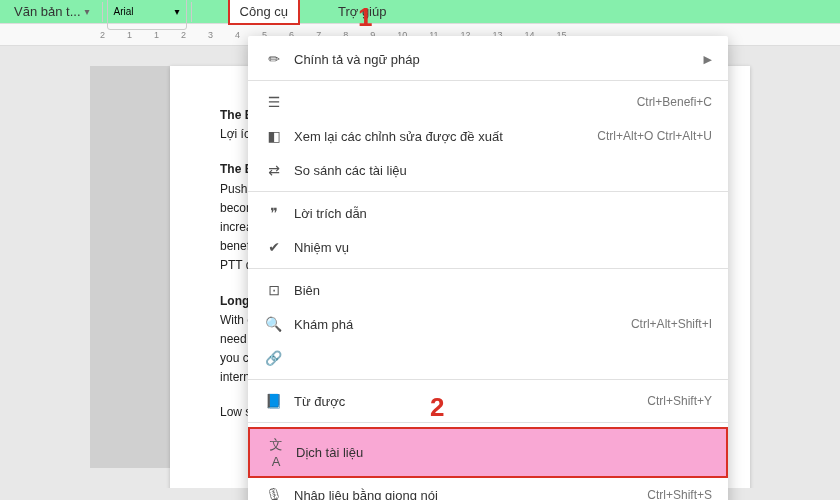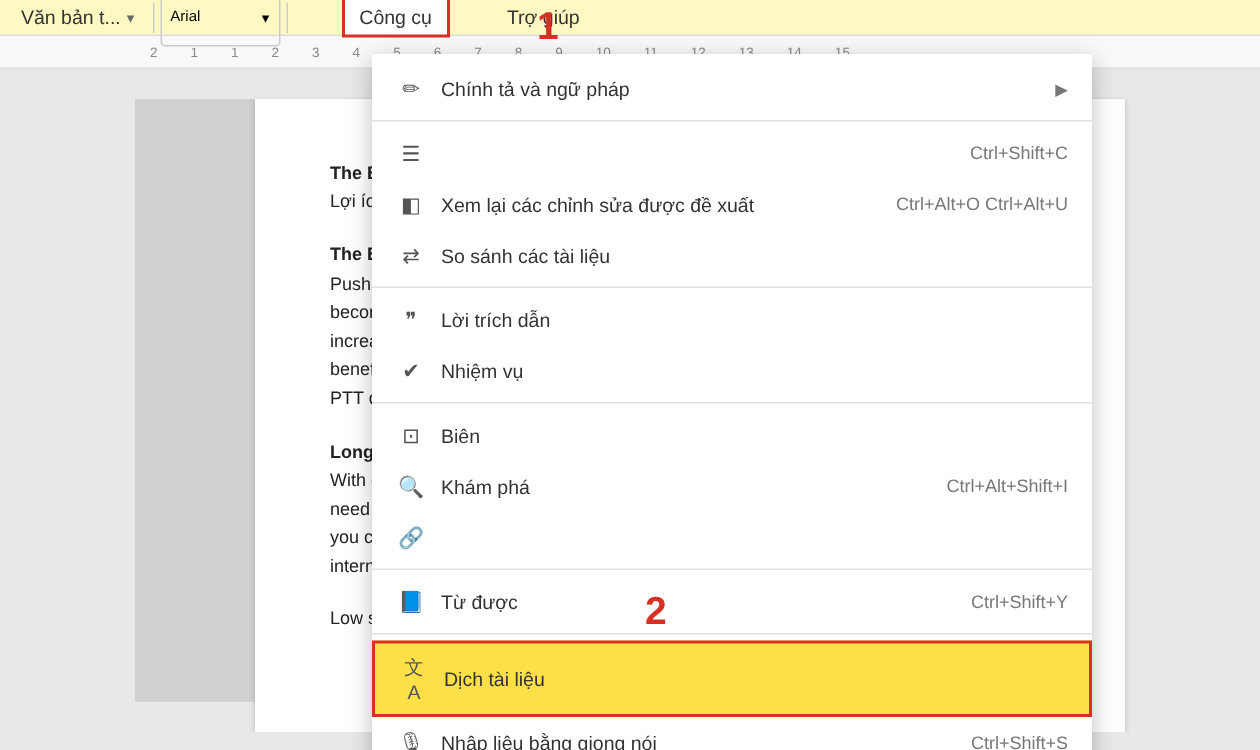--- a/index.html
+++ b/index.html
@@ -17,21 +17,21 @@
       width: 100%;
       height: 100%;
       background: #e8e8e8;
       position: relative;
     }
 
     
     .menubar {
       width: 100%;
       height: 24px;
-      background: #fef9c3;
+      background: #86efac;
       display: flex;
       align-items: center;
       border-bottom: 1px solid #ddd;
       padding: 0 6px;
       position: relative;
       z-index: 10;
     }
 
     .toolbar-dropdown {
       display: flex;
@@ -144,21 +144,21 @@
       align-items: center;
       padding: 7px 16px;
       font-size: 13px;
       color: #333;
       cursor: pointer;
       position: relative;
       min-height: 34px;
     }
 
     .dropdown-item.highlighted {
-      background: #fde047;
+      background: #f9a8d4;
       border: 2px solid #d93025;
     }
 
     .dropdown-item .item-icon {
       width: 20px;
       margin-right: 10px;
       text-align: center;
       color: #555;
       font-size: 14px;
       flex-shrink: 0;
@@ -287,21 +287,21 @@
     <div class="dropdown-item">
       <span class="item-icon">✏</span>
       <span class="item-label">Chính tả và ngữ pháp</span>
       <span class="item-arrow">▶</span>
     </div>
 
     <div class="dropdown-divider"></div>
 
     <div class="dropdown-item">
       <span class="item-icon">☰</span>
-      <span class="item-shortcut">Ctrl+Shift+C</span>
+      <span class="item-shortcut">Ctrl+Benefi+C</span>
     </div>
 
     <div class="dropdown-item">
       <span class="item-icon">◧</span>
       <span class="item-label">Xem lại các chỉnh sửa được đề xuất</span>
       <span class="item-shortcut">Ctrl+Alt+O Ctrl+Alt+U</span>
     </div>
 
     <div class="dropdown-item">
       <span class="item-icon">⇄</span>

